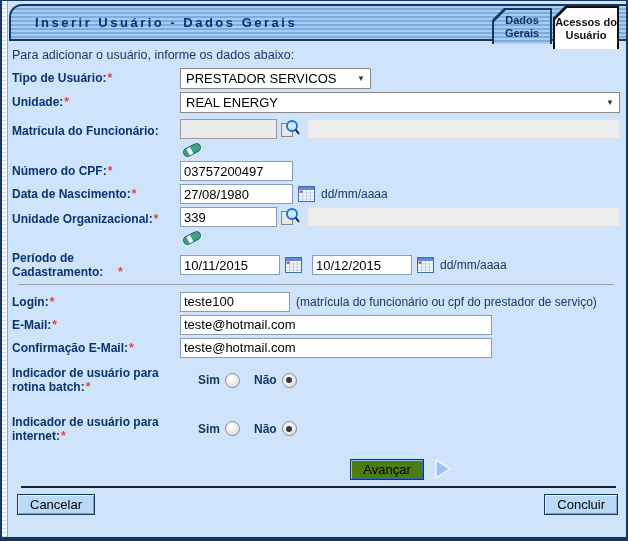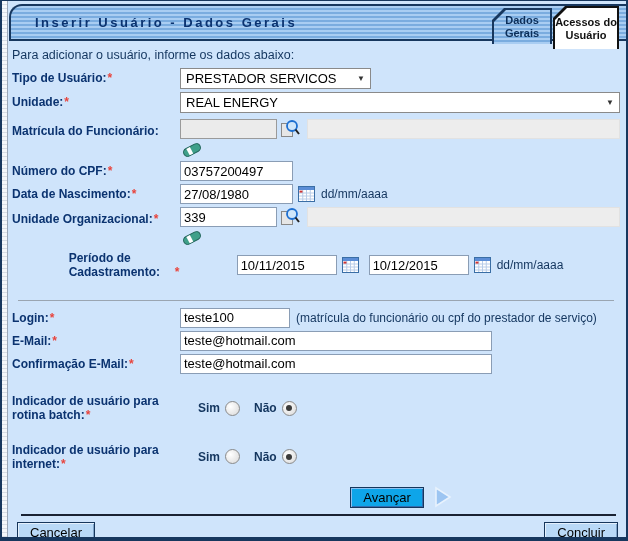--- a/index.html
+++ b/index.html
@@ -83,21 +83,21 @@
   .radio .dot{
     position:absolute;left:3.5px;top:3.5px;width:6px;height:6px;border-radius:50%;background:#3a3a3a;display:none;
   }
   .radio.checked .dot{display:block;}
   .radio-row{min-height:27px;}
   
   .btn{
     font-family:"Liberation Sans",sans-serif;font-size:13px;color:#000;cursor:pointer;
     border:1px solid #16365c;padding:2px 12px;height:21px;box-sizing:border-box;line-height:15px;
   }
-  .btn-primary{background:#0ea5e9;box-shadow:inset 1px 1px 0 #8cc0f0, inset -1px -1px 0 #2f6cb0;}
+  .btn-primary{background:#4d7c0f;box-shadow:inset 1px 1px 0 #8cc0f0, inset -1px -1px 0 #2f6cb0;}
   .btn-light{background:#b9d9f7;box-shadow:inset 1px 1px 0 #e4f0fc, inset -1px -1px 0 #7fa3c8;}
   .advance-row{display:flex;align-items:center;justify-content:center;padding-left:170px;margin-top:15px;}
   .advance-arrow{margin-left:10px;display:inline-flex;}
   .footer-line{border:none;border-top:2px solid #1a2233;margin:6px 10px 0 12px;}
   .footer{display:flex;justify-content:space-between;align-items:center;padding:6px 8px 0 8px;gap:11px;}
 </style>
 </head>
 <body>
 
 <div class="page">
@@ -217,21 +217,21 @@
                 <g transform="rotate(-28 10 9)">
                   <rect x="1" y="5" width="18" height="8" rx="4" fill="#3fa08a" stroke="#23655a"></rect>
                   <rect x="5.5" y="5.4" width="4" height="7.2" fill="#ffffff"></rect>
                 </g>
               </svg>
             </button>
           </div>
         </div>
       </div>
 
-      <div class="row" style="margin-bottom:20px;min-height:28px;justify-content:center;">
+      <div class="row" style="margin-bottom:4px;min-height:28px;">
         <div class="lbl lbl-narrow">
           <span class="lbl-text">Período de Cadastramento:</span><span class="req">*</span>
         </div>
         <input class="txt" style="width: 100px;" value="10/11/2015">
         <button class="icon-btn" style="margin-left:5px">
           <svg width="17" height="16" viewBox="0 0 17 16">
             <rect x="0.5" y="0.5" width="16" height="15" fill="#fff" stroke="#3a6ea5"></rect>
             <rect x="1" y="1" width="15" height="3" fill="#5b8dd6"></rect>
             <path d="M1 7h15M1 10h15M1 13h15M4.75 4v11M8.5 4v11M12.25 4v11" stroke="#b8cce8" stroke-width="1" fill="none"></path>
             <rect x="1.5" y="4.6" width="3" height="2" fill="#cc3333"></rect>
@@ -259,21 +259,21 @@
         <span class="hint">(matrícula do funcionário ou cpf do prestador de serviço)</span>
       </div>
 
       <div class="row">
         <div class="lbl">
           <span class="lbl-text">E-Mail:</span><span class="req">*</span>
         </div>
         <input class="txt" style="width: 312px;" value="teste@hotmail.com">
       </div>
 
-      <div class="row" style="margin-bottom:20px;">
+      <div class="row" style="margin-bottom:8px;">
         <div class="lbl">
           <span class="lbl-text">Confirmação E-Mail:</span><span class="req">*</span>
         </div>
         <input class="txt" style="width: 312px;" value="teste@hotmail.com">
       </div>
 
       <div class="row radio-row" style="margin-bottom:20px;">
         <div class="lbl">
           <span class="lbl-text">Indicador de usuário para rotina batch:</span><span class="req">*</span>
         </div>

